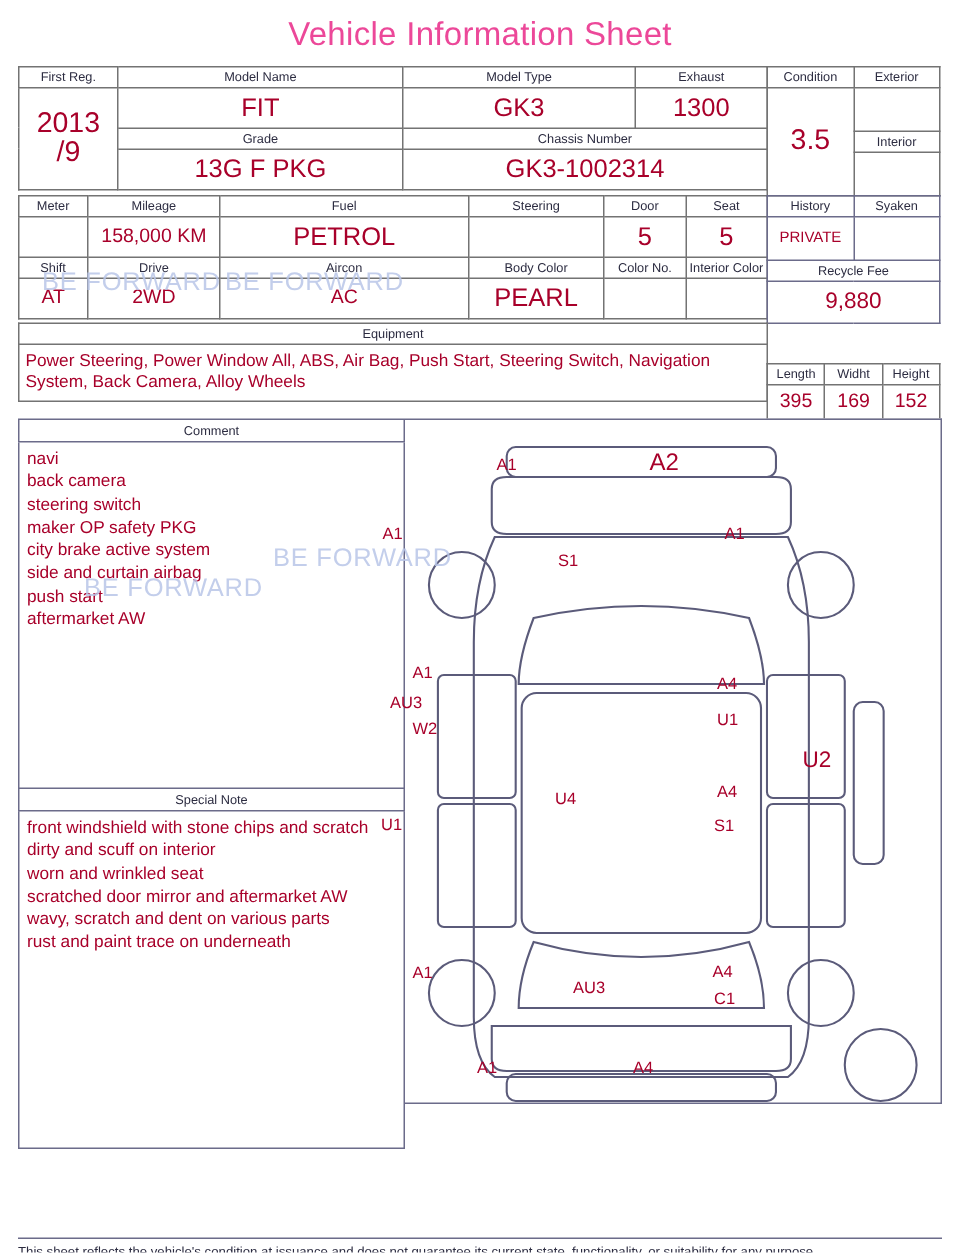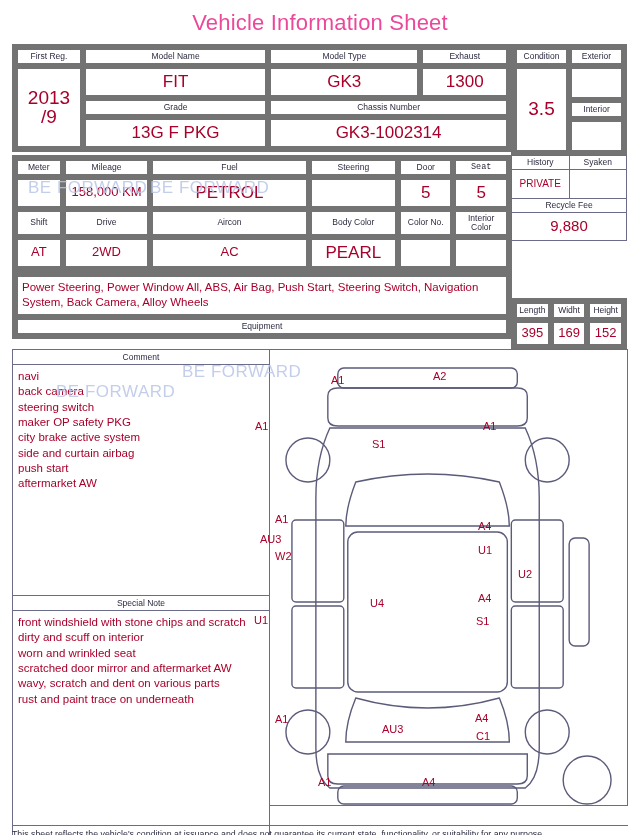--- a/index.html
+++ b/index.html
@@ -19,21 +19,21 @@
   }
   h1.title{
     text-align:center;
     font-weight:400;
     font-size:22px;
     margin:10px 0 8px 0;
     letter-spacing:0.2px;
     color:#ec4899;
   }
   table{border-collapse:collapse;width:100%;}
-  td,th{border:6px solid #737373;padding:0;vertical-align:middle;}
+  td,th{border:1px solid #737373;padding:0;vertical-align:middle;}
   .lbl{
     font-size:8.5px;
     text-align:center;
     color:#2b2b40;
     font-weight:400;
     padding:2px 1px 2px 1px;
     line-height:1.05;
   }
   .val{
     text-align:center;
@@ -178,21 +178,21 @@
   <div class="row-wrap" style="margin-top:-1px;">
     <div class="left-block">
       <table>
         <tbody>
             <tr>
           <td class="lbl" style="width:40px;">Meter</td>
           <td class="lbl" style="width:80px;">Mileage</td>
           <td class="lbl" style="width:152px;">Fuel</td>
           <td class="lbl" style="width:82px;">Steering</td>
           <td class="lbl" style="width:48px;">Door</td>
-          <td class="lbl" style="width:48px;font-family:Liberation Mono, monospace;">Seat</td>
+          <td class="lbl" style="width:48px;">Seat</td>
         </tr>
         <tr>
           <td class="val xs"></td>
           <td class="val sm">158,000 KM</td>
           <td class="val">PETROL</td>
           <td class="val"></td>
           <td class="val">5</td>
           <td class="val">5</td>
         </tr>
         <tr>
@@ -235,24 +235,24 @@
       </tbody>
         </table>
     </div>
   </div>
 
   <div class="row-wrap" style="margin-top:-1px;">
     <div class="left-block">
       <table>
         <tbody>
             <tr>
+              <td class="lbl">Equipment</td>
+            </tr>
+        <tr>
               <td class="equip-val" style="height:32px;">Power Steering, Power Window  All, ABS, Air Bag, Push Start, Steering Switch, Navigation System, Back Camera, Alloy Wheels</td>
-            </tr>
-        <tr>
-              <td class="lbl">Equipment</td>
             </tr>
       </tbody>
         </table>
     </div>
     <div class="right-block">
       <table>
         <tbody>
             <tr>
           <td class="lbl nb" style="border:none;height:23px;"></td>
         </tr>
@@ -334,30 +334,30 @@
             <circle cx="278" cy="382" r="22"></circle>
             <circle cx="318" cy="430" r="24"></circle>
 
             <rect x="300" y="188" width="20" height="108" rx="6"></rect>
           </g>
         </svg>
       </div>
 
       <div>
         <span class="mark" style="position:absolute;left:61px;top:25px;color:#a8002a;font-size:11px;">A1</span>
-        <span class="mark" style="position:absolute;left:163px;top:21px;color:#a8002a;font-size:11px;">A2</span>
+        <span class="mark" style="position:absolute;left:163px;top:21px;color:#a8002a;font-size:16px;">A2</span>
         <span class="mark" style="position:absolute;left:-15px;top:71px;color:#a8002a;font-size:11px;">A1</span>
         <span class="mark" style="position:absolute;left:213px;top:71px;color:#a8002a;font-size:11px;">A1</span>
         <span class="mark" style="position:absolute;left:102px;top:89px;color:#a8002a;font-size:11px;">S1</span>
         <span class="mark" style="position:absolute;left:5px;top:164px;color:#a8002a;font-size:11px;">A1</span>
         <span class="mark" style="position:absolute;left:-10px;top:184px;color:#a8002a;font-size:11px;">AU3</span>
         <span class="mark" style="position:absolute;left:5px;top:201px;color:#a8002a;font-size:11px;">W2</span>
         <span class="mark" style="position:absolute;left:208px;top:171px;color:#a8002a;font-size:11px;">A4</span>
         <span class="mark" style="position:absolute;left:208px;top:195px;color:#a8002a;font-size:11px;">U1</span>
-        <span class="mark" style="position:absolute;left:248px;top:219px;color:#a8002a;font-size:11px;">U2</span>
+        <span class="mark" style="position:absolute;left:265px;top:219px;color:#a8002a;font-size:15px;">U2</span>
         <span class="mark" style="position:absolute;left:100px;top:248px;color:#a8002a;font-size:11px;">U4</span>
         <span class="mark" style="position:absolute;left:208px;top:243px;color:#a8002a;font-size:11px;">A4</span>
         <span class="mark" style="position:absolute;left:206px;top:266px;color:#a8002a;font-size:11px;">S1</span>
         <span class="mark" style="position:absolute;left:-16px;top:265px;color:#a8002a;font-size:11px;">U1</span>
         <span class="mark" style="position:absolute;left:5px;top:364px;color:#a8002a;font-size:11px;">A1</span>
         <span class="mark" style="position:absolute;left:112px;top:374px;color:#a8002a;font-size:11px;">AU3</span>
         <span class="mark" style="position:absolute;left:205px;top:363px;color:#a8002a;font-size:11px;">A4</span>
         <span class="mark" style="position:absolute;left:206px;top:381px;color:#a8002a;font-size:11px;">C1</span>
         <span class="mark" style="position:absolute;left:48px;top:427px;color:#a8002a;font-size:11px;">A1</span>
         <span class="mark" style="position:absolute;left:152px;top:427px;color:#a8002a;font-size:11px;">A4</span>

